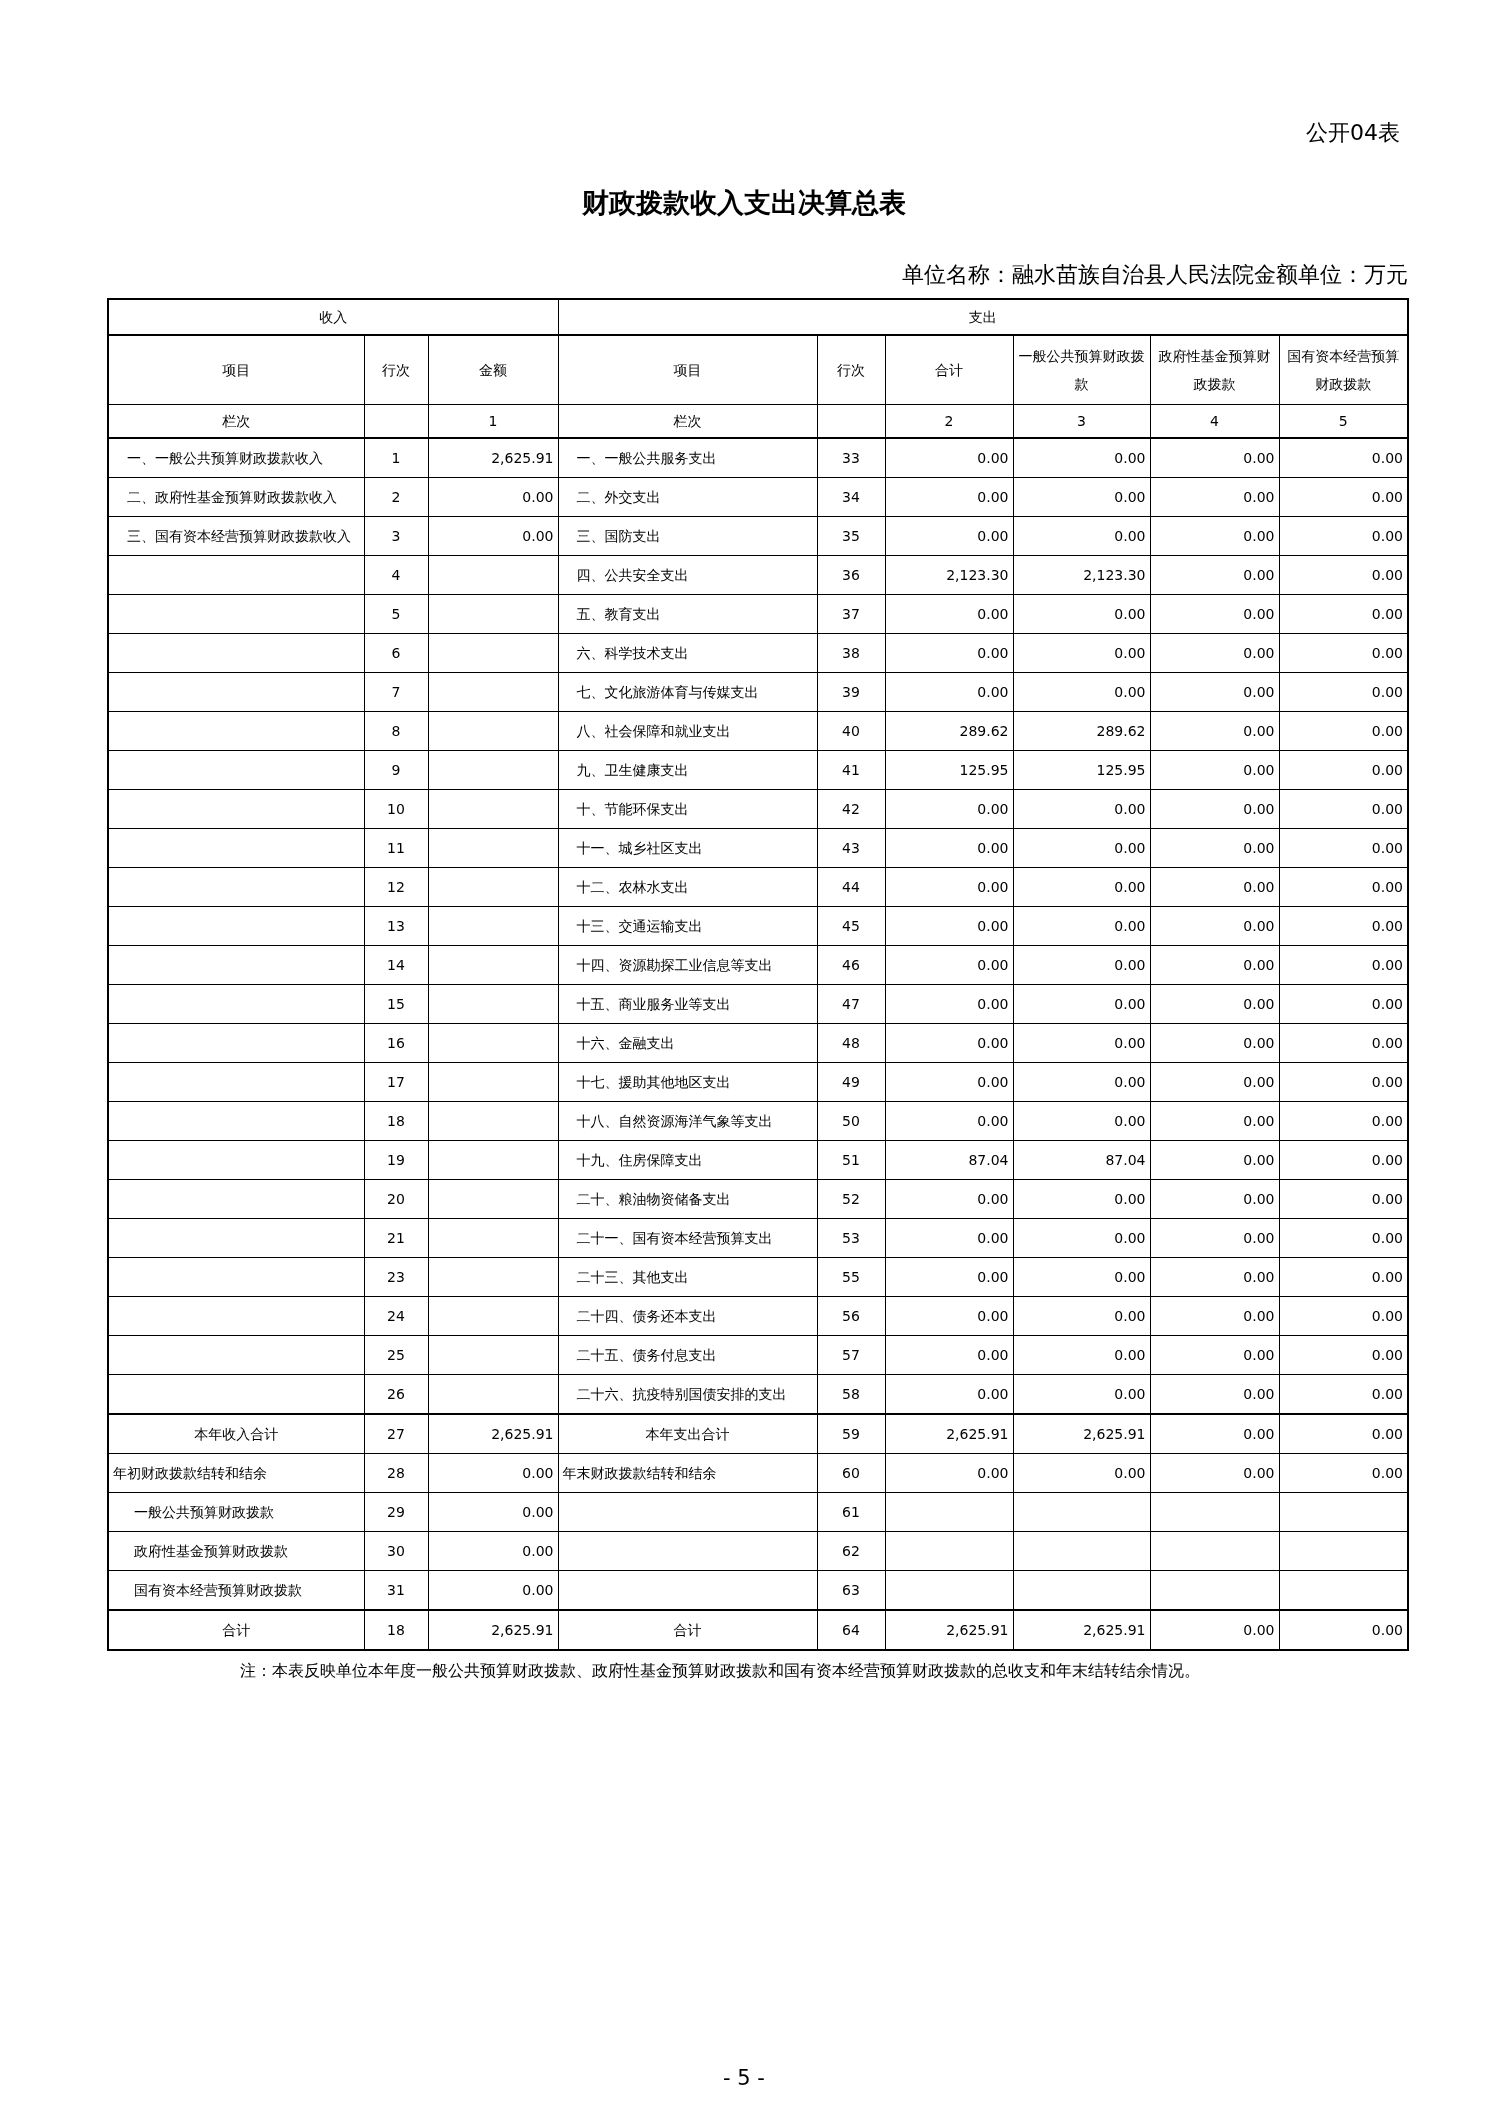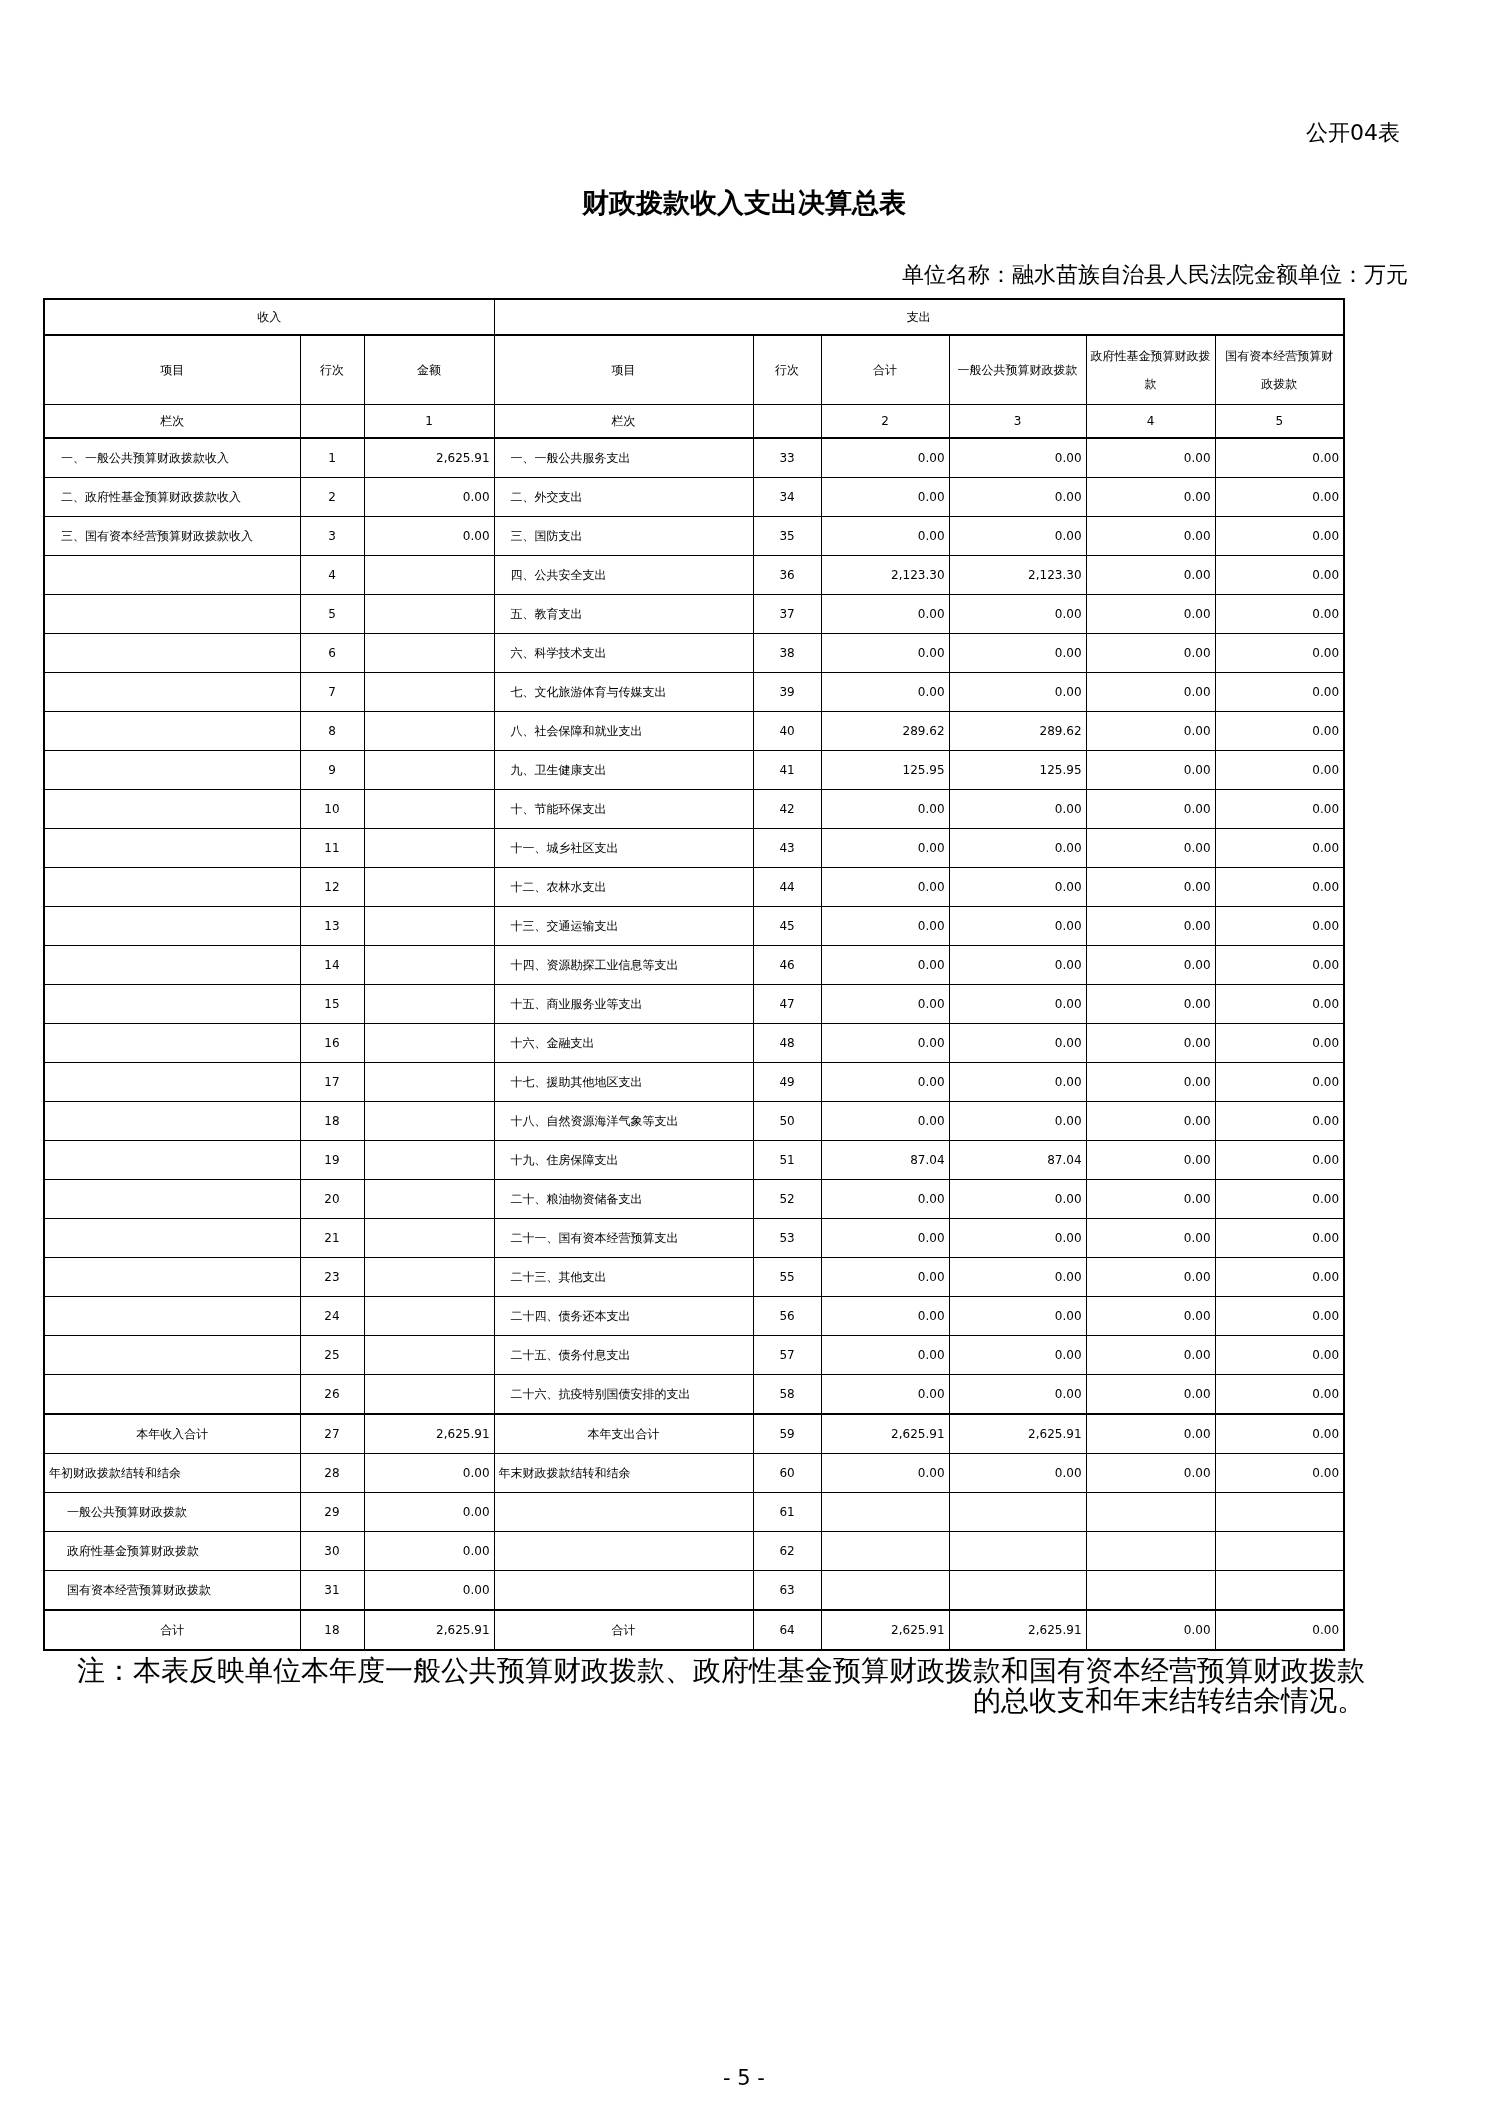--- a/index.html
+++ b/index.html
@@ -15,22 +15,22 @@
     margin-top:38px; text-align:center;
     font-size:27px; font-weight:bold; line-height:34px;
   }
   .meta {
     margin:40px 80px 8px 107px;
     display:flex; justify-content:flex-end;
     font-size:22px; line-height:30px;
   }
   table.tbl {
     border-collapse:collapse; table-layout:fixed;
-    margin-left:43px; width:1302px;
-    border:2px solid #000; font-size:12px;
+    margin-left:107px; width:1302px;
+    border:2px solid #000; font-size:14px;
   }
   .tbl th, .tbl td {
     border:1px solid #000; padding:2px 4px;
     line-height:28px; font-weight:normal;
     vertical-align:middle; overflow:hidden;
     word-break:break-all;
   }
   .tbl thead tr.grp  th { height:30px; text-align:center; }
   .tbl thead tr.hdr  th { height:64px; text-align:center; }
   .tbl thead tr.idx  td { height:26px; text-align:center; border-bottom-width:2px; }
@@ -39,21 +39,21 @@
   .item  { text-align:left; }
   .ind   { text-indent:1em; }
   .ind2  { text-indent:1.5em; }
   .plain { text-indent:0; }
   .total { text-align:center; font-weight:bold; text-indent:0; }
   .ctr   { text-align:center; }
   .num   { text-align:right; padding-right:3px; }
   tr.totrow td { border-top-width:2px; }
   .note {
     margin:5px 70px 0 75px; width:1290px;
-    font-size:28px; line-height:30px; text-align:right;
+    font-size:16px; line-height:30px; text-align:center;
     word-break:break-all;
   }
   .pageno {
     position:absolute; left:0; bottom:14px; width:100%;
     text-align:center; font-size:21px;
   }
 </style>
 </head>
 <body>
 

